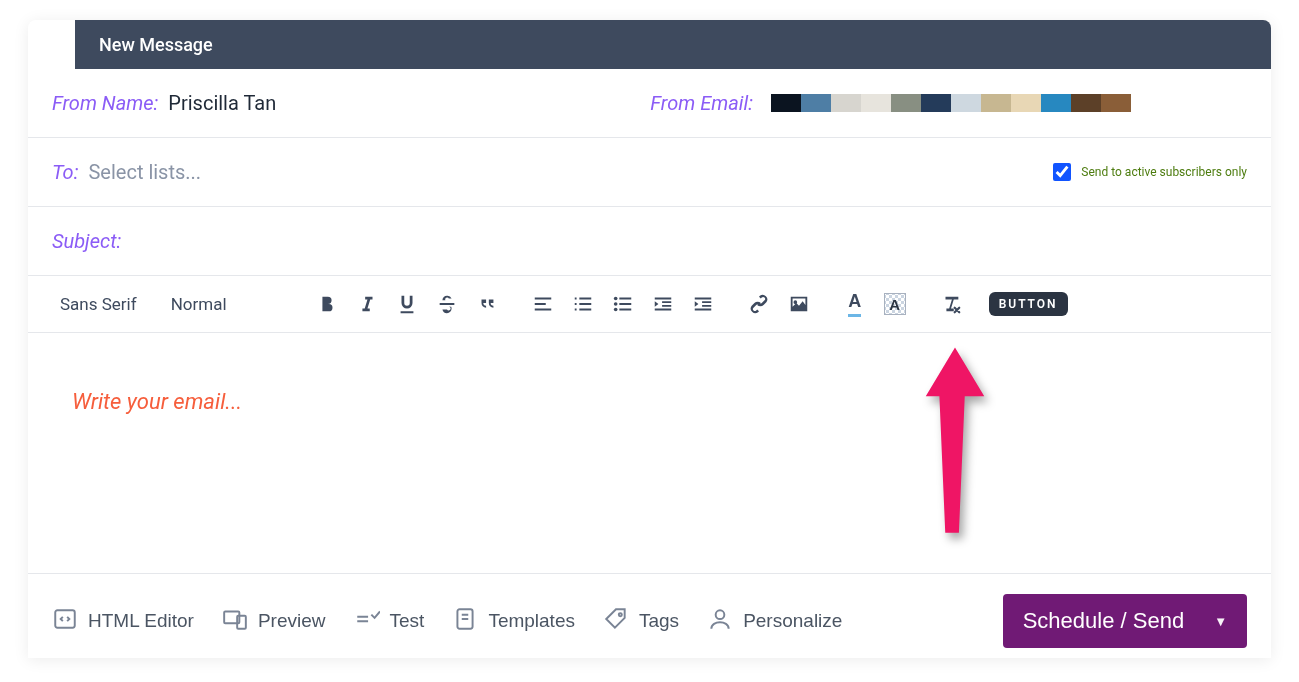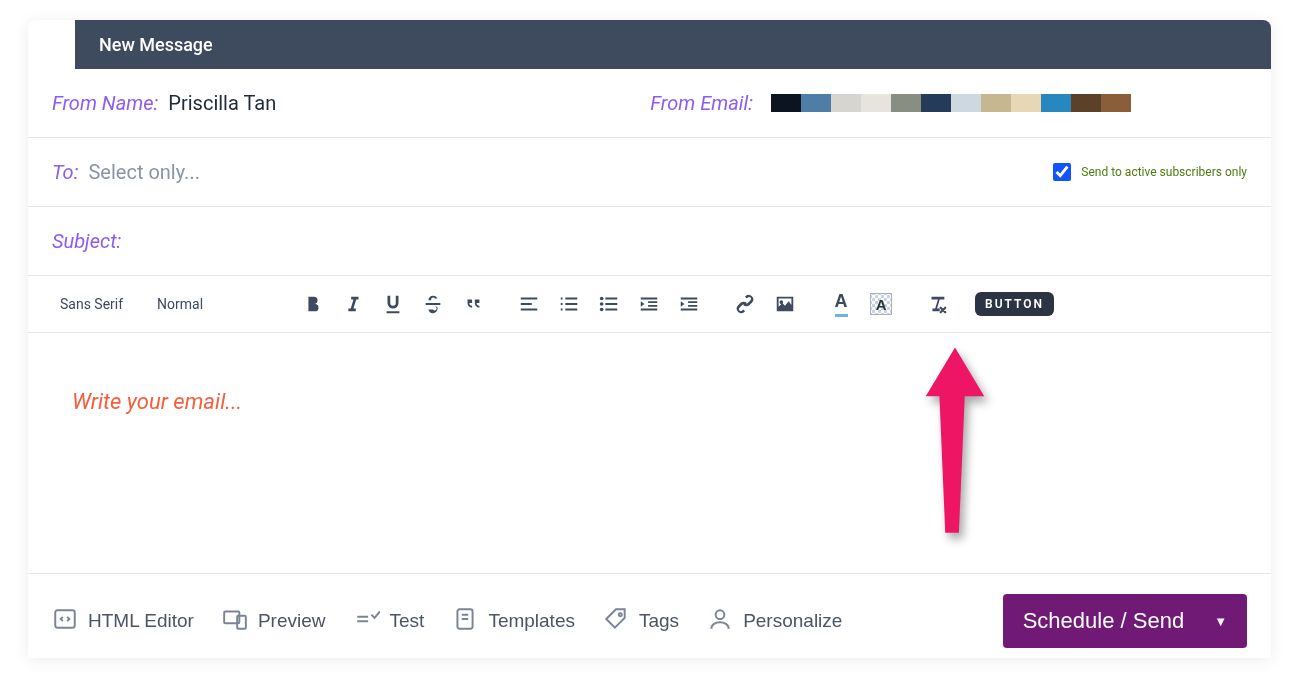--- a/index.html
+++ b/index.html
@@ -53,21 +53,21 @@
     padding: 10px 20px;
     gap: 0;
     border-bottom: 1px solid #e5e7eb;
   }
   .tgroup { display:flex; align-items:center; gap:4px; padding:0 10px; }
   .tbtn {
     width: 36px; height: 36px; display:flex; align-items:center; justify-content:center;
     color:#3e4a5e; border:none; background:transparent; cursor:pointer;
   }
   .tbtn svg { width:22px; height:22px; }
-  .select-like { display:flex; align-items:center; gap:10px; font-size:14px; color:#3e4a5e; padding: 0 12px;}
+  .select-like { display:flex; align-items:center; gap:10px; font-size:17px; color:#3e4a5e; padding: 0 12px;}
   .font-color-underline { border-bottom: 3px solid #6cb6e6; padding-bottom:2px;}
   .bg-color-box { background: repeating-conic-gradient(#cbd5e1 0% 25%, #ffffff 0% 50%) 50% / 6px 6px; width:22px; height:22px; display:flex; align-items:center; justify-content:center; border:1px solid #a8b1bf;}
   .bg-color-box .A{font-weight:600; font-size:15px; color:#2b3442}
   .button-chip {
     background:#2b3442; color:#fff; border-radius:6px; font-size:12px; letter-spacing:2px;
     padding:5px 10px; font-weight:600;
   }
 
   .editor-area {
     min-height: 240px;
@@ -126,21 +126,21 @@
         <div class="swatch sw9"></div>
         <div class="swatch sw10"></div>
         <div class="swatch sw11"></div>
         <div class="swatch sw12"></div>
       </div>
     </div>
   </div>
 
   <div class="row">
     <span class="label">To:</span>
-    <span class="to-placeholder">Select only...</span>
+    <span class="to-placeholder">Select lists...</span>
     <div class="spacer"></div>
     <input type="checkbox" class="checkbox" checked="" style="">
     <span class="chk-label">Send to active subscribers only</span>
   </div>
 
   <div class="row">
     <span class="label">Subject:</span>
   </div>
 
   <div class="toolbar">

